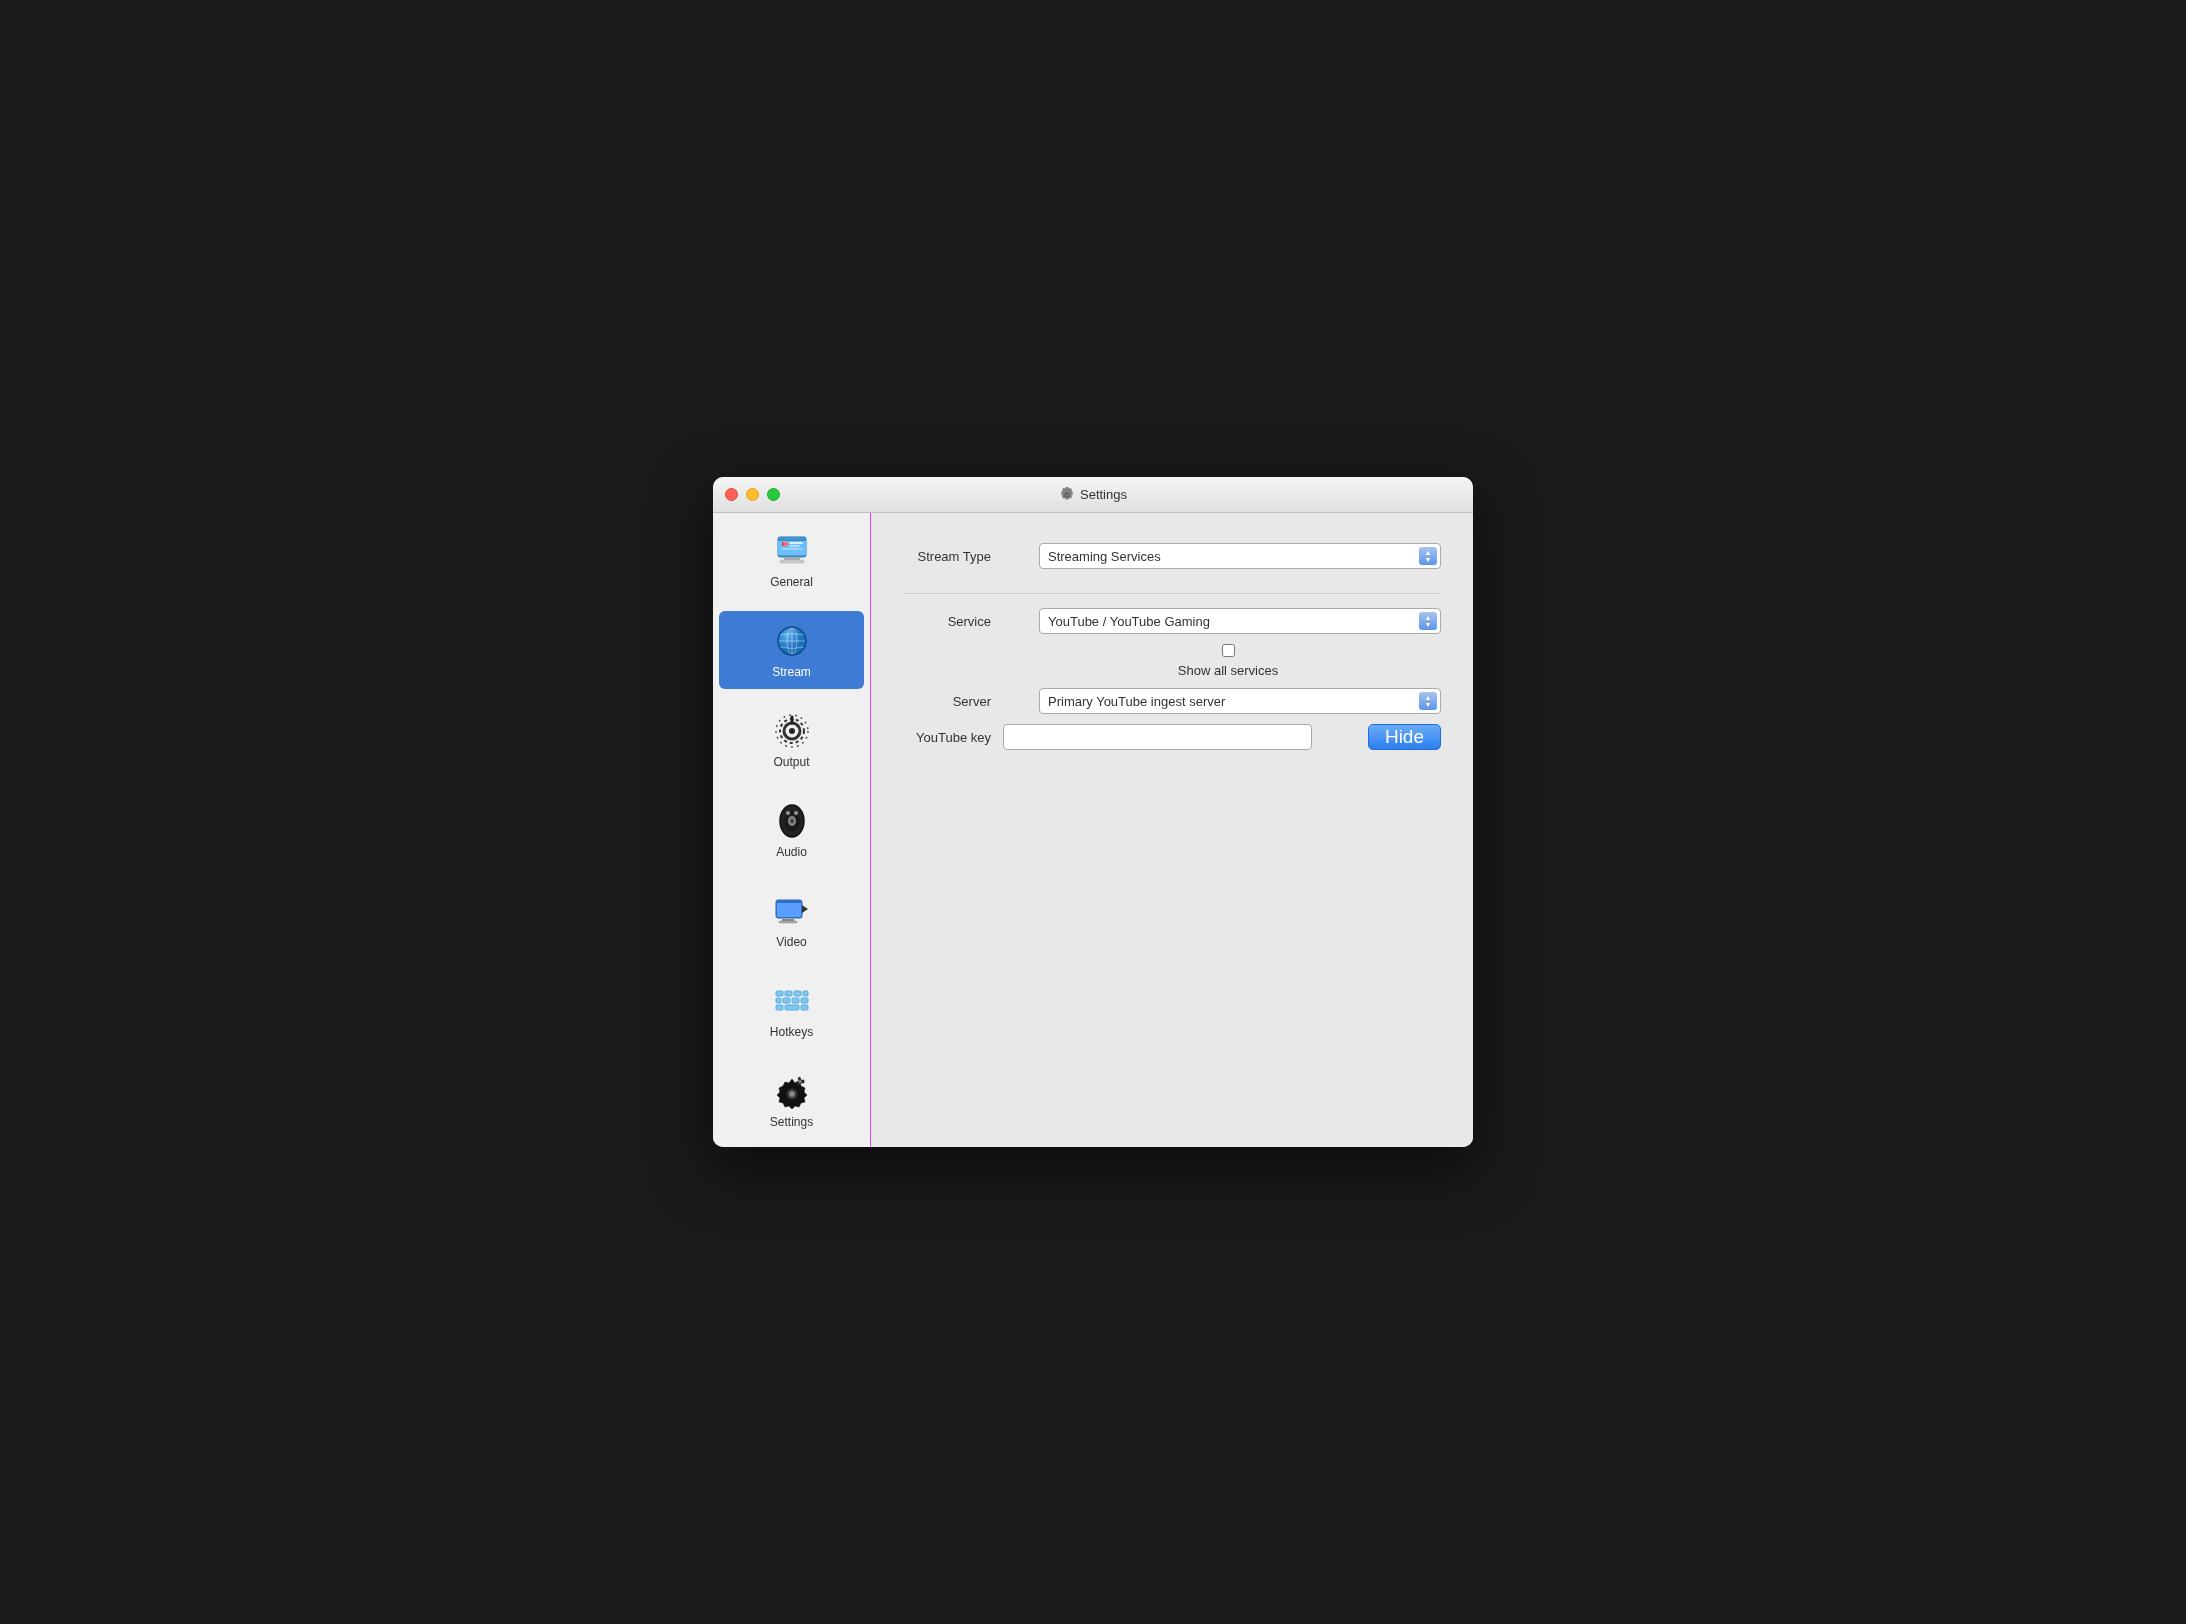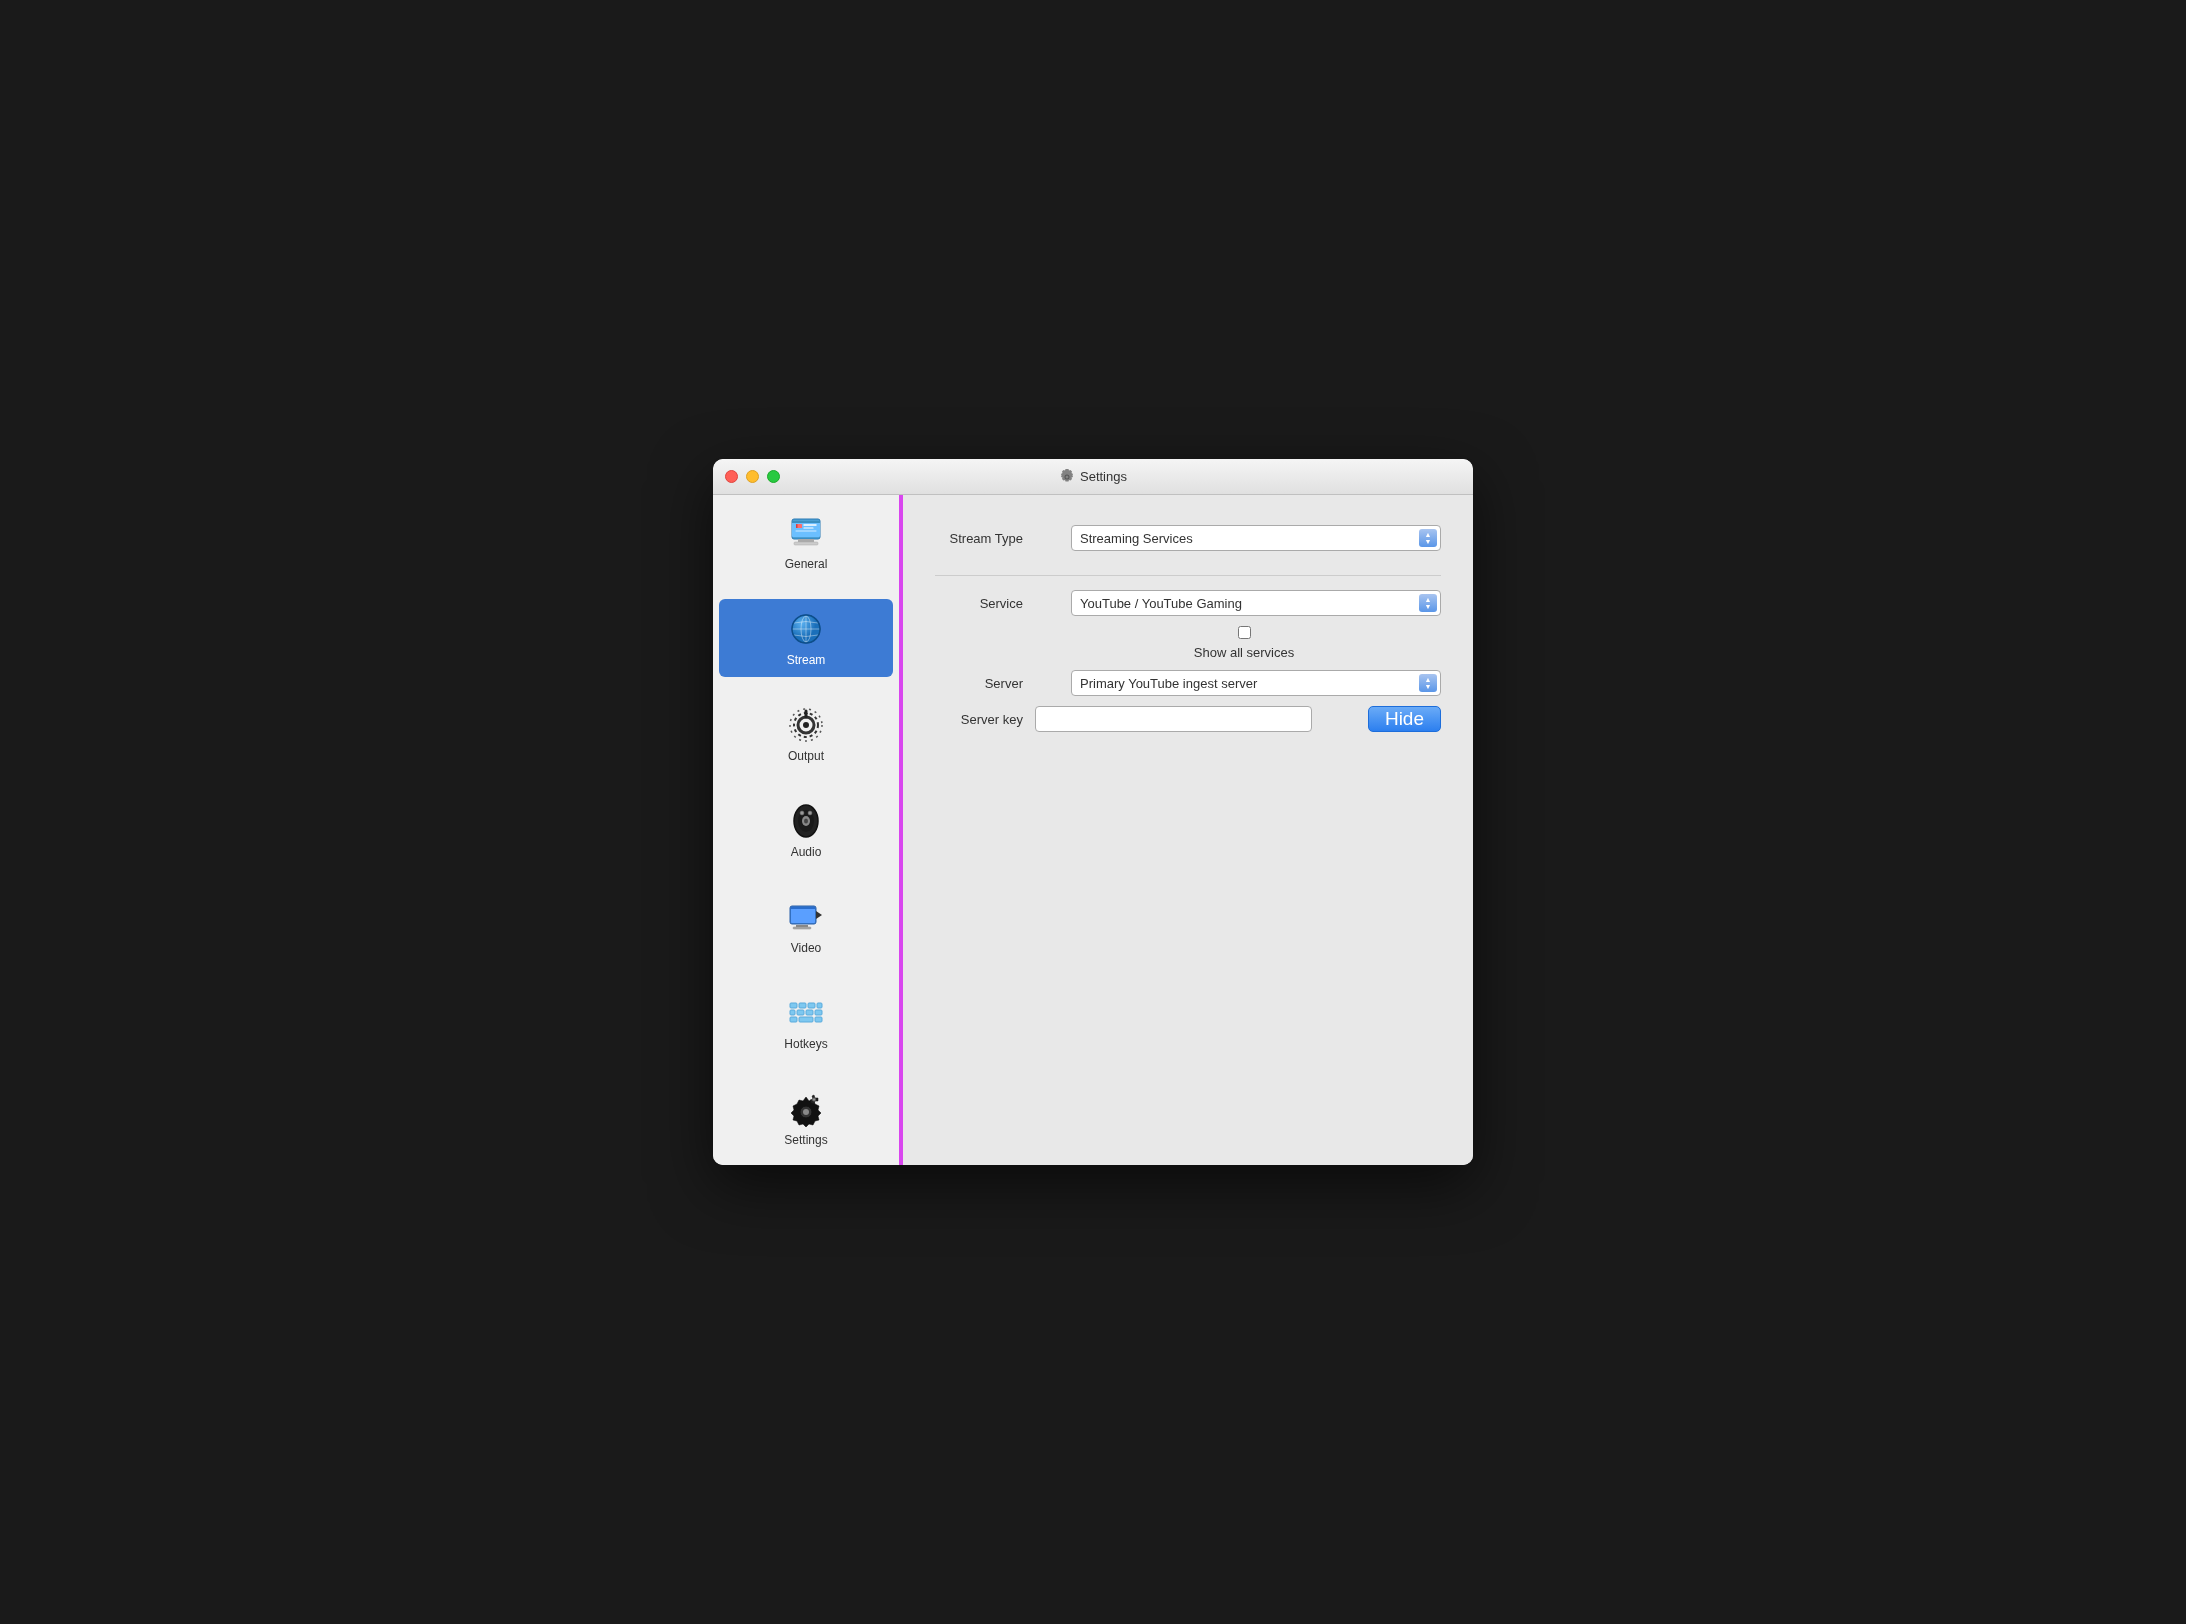--- a/index.html
+++ b/index.html
@@ -61,27 +61,27 @@
     .window-body {
       display: flex;
       flex-direction: column;
       flex: 1;
     }
     .content-area {
       display: flex;
       flex: 1;
     }
     .sidebar {
-      width: 190px;
+      width: 158px;
       background: #f0f0f0;
-      border-right: 4px solid #d946ef;
+      border-right: 1px solid #d946ef;
       padding: 8px 0;
       display: flex;
       flex-direction: column;
-      gap: 18px;
+      gap: 12px;
     }
     .sidebar-item {
       display: flex;
       flex-direction: column;
       align-items: center;
       justify-content: center;
       padding: 10px 8px;
       cursor: pointer;
       border-radius: 6px;
       margin: 0 6px;
@@ -454,21 +454,21 @@
                 </select>
                 <div class="select-arrow">
                   <span style="font-size:7px;line-height:1">▲</span>
                   <span style="font-size:7px;line-height:1">▼</span>
                 </div>
               </div>
             </div>
           </div>
 
           <div class="form-row">
-            <label class="form-label">Server key</label>
+            <label class="form-label">YouTube key</label>
             <div class="form-control-wrap">
               <input type="text" class="text-input" style="">
               <button class="btn-hide">Hide</button>
             </div>
           </div>
 
         </div>
       </div>
     </div>
 

